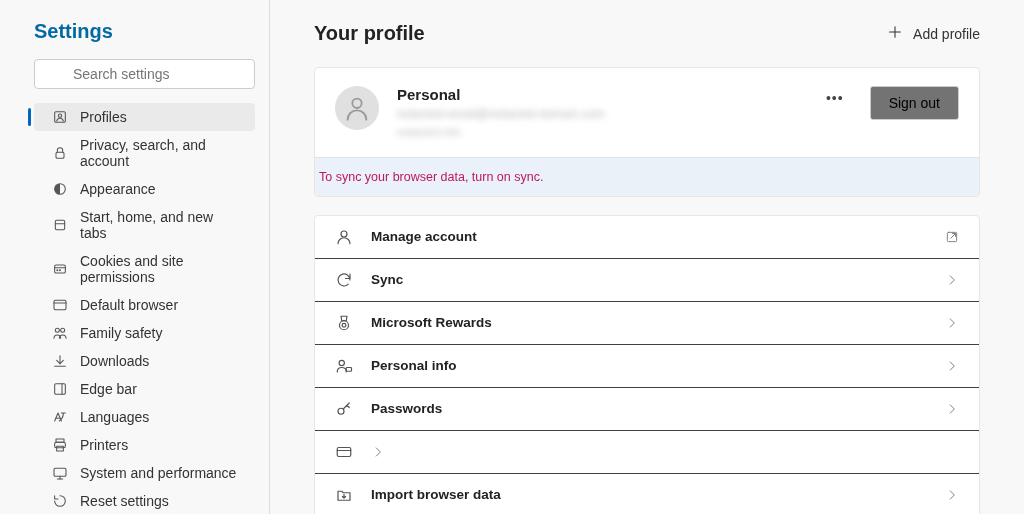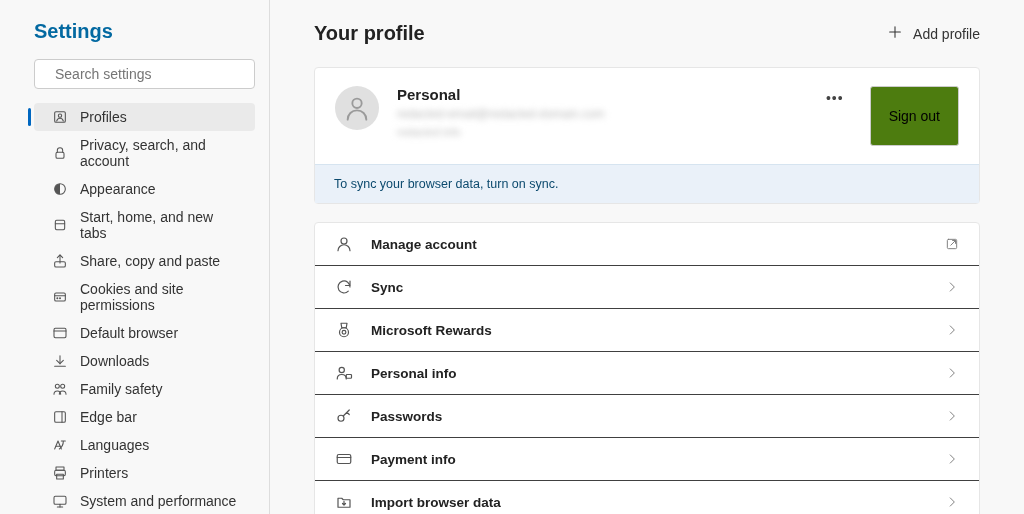--- a/index.html
+++ b/index.html
@@ -26,21 +26,21 @@
       font-weight: 600;
       margin-bottom: 16px;
       color: #0369a1;
     }
     .search-wrap {
       display: flex;
       align-items: center;
       border: 1px solid #ccc;
       background: #fff;
       border-radius: 4px;
-      padding: 6px 10px;
+      padding: 6px 28px;
       margin-bottom: 14px;
       gap: 10px;
     }
     .search-wrap input {
       border: none;
       outline: none;
       flex: 1;
       font-size: 14px;
       color: #555;
       background: transparent;
@@ -124,32 +124,32 @@
     }
     .profile-sub2 { font-size: 11px; margin-top: 2px; }
     .more-btn {
       padding: 4px 8px;
       cursor: pointer;
       color: #444;
       letter-spacing: 1px;
     }
     .signout-btn {
       border: 1px solid #ccc;
-      background: #4d7c0f;
-      padding: 21px 18px;
+      background: #737373;
+      padding: 8px 18px;
       border-radius: 3px;
       cursor: pointer;
       font-size: 14px;
     }
     .sync-banner {
       background: #eaf1f9;
       border-top: 1px solid #d6e4f0;
-      padding: 12px 19px;
+      padding: 12px 4px;
       font-size: 12.5px;
-      color: #0c4a6e;
+      color: #be185d;
     }
     .list { background: #fff; border: 1px solid #e6e6e6; border-radius: 4px; }
     .list-row {
       display: flex;
       align-items: center;
       padding: 12px 20px;
       gap: 18px;
       border-top: 1px solid #404040;
       cursor: pointer;
     }
@@ -198,58 +198,50 @@
       </li>
       <li class="nav-item">
         <span class="nav-icon"><svg viewBox="0 0 24 24" width="100%" height="100%">
             <rect x="5" y="5" width="14" height="14" rx="2"></rect>
             <line x1="5" y1="10" x2="19" y2="10"></line>
           </svg></span>
         <span>Start, home, and new tabs</span>
       </li>
       <li class="nav-item">
         <span class="nav-icon"><svg viewBox="0 0 24 24" width="100%" height="100%">
-            <path d="M12 3v12"></path>
-            <path d="M8 7l4-4 4 4"></path>
-            <rect x="4" y="13" width="16" height="8" rx="2"></rect>
-          </svg></span>
-        <span>Share, copy and paste</span>
-      </li>
-      <li class="nav-item">
-        <span class="nav-icon"><svg viewBox="0 0 24 24" width="100%" height="100%">
             <rect x="4" y="6" width="16" height="12" rx="2"></rect>
             <line x1="4" y1="10" x2="20" y2="10"></line>
             <circle cx="8" cy="14" r="0.7"></circle>
             <circle cx="12" cy="14" r="0.7"></circle>
           </svg></span>
         <span>Cookies and site permissions</span>
       </li>
       <li class="nav-item">
         <span class="nav-icon"><svg viewBox="0 0 24 24" width="100%" height="100%">
             <rect x="3" y="5" width="18" height="14" rx="2"></rect>
             <line x1="3" y1="9" x2="21" y2="9"></line>
           </svg></span>
         <span>Default browser</span>
       </li>
       <li class="nav-item">
         <span class="nav-icon"><svg viewBox="0 0 24 24" width="100%" height="100%">
-            <path d="M12 4v12"></path>
-            <path d="M7 11l5 5 5-5"></path>
-            <line x1="4" y1="20" x2="20" y2="20"></line>
-          </svg></span>
-        <span>Downloads</span>
-      </li>
-      <li class="nav-item">
-        <span class="nav-icon"><svg viewBox="0 0 24 24" width="100%" height="100%">
             <circle cx="8" cy="8" r="3"></circle>
             <circle cx="16" cy="8" r="3"></circle>
             <path d="M3 20c0-3 2-5 5-5s5 2 5 5"></path>
             <path d="M11 20c0-3 2-5 5-5s5 2 5 5"></path>
           </svg></span>
         <span>Family safety</span>
+      </li>
+      <li class="nav-item">
+        <span class="nav-icon"><svg viewBox="0 0 24 24" width="100%" height="100%">
+            <path d="M12 4v12"></path>
+            <path d="M7 11l5 5 5-5"></path>
+            <line x1="4" y1="20" x2="20" y2="20"></line>
+          </svg></span>
+        <span>Downloads</span>
       </li>
       <li class="nav-item">
         <span class="nav-icon"><svg viewBox="0 0 24 24" width="100%" height="100%">
             <rect x="4" y="4" width="16" height="16" rx="2"></rect>
             <line x1="15" y1="4" x2="15" y2="20"></line>
           </svg></span>
         <span>Edge bar</span>
       </li>
       <li class="nav-item">
         <span class="nav-icon"><svg viewBox="0 0 24 24" width="100%" height="100%">
@@ -370,21 +362,20 @@
         <span class="list-label">Passwords</span>
         <span class="row-arrow"><svg viewBox="0 0 24 24" width="100%" height="100%">
             <path d="M9 5l7 7-7 7"></path>
           </svg></span>
       </div>
       <div class="list-row">
         <span class="list-icon"><svg viewBox="0 0 24 24" width="100%" height="100%">
             <rect x="3" y="6" width="18" height="12" rx="2"></rect>
             <line x1="3" y1="10" x2="21" y2="10"></line>
           </svg></span>
-        <span class="list-label">Payment info</span>
         <span class="row-arrow"><svg viewBox="0 0 24 24" width="100%" height="100%">
             <path d="M9 5l7 7-7 7"></path>
           </svg></span>
       </div>
       <div class="list-row">
         <span class="list-icon"><svg viewBox="0 0 24 24" width="100%" height="100%">
             <path d="M4 7h5l2 2h9v10H4z"></path>
             <path d="M12 11v5m-2-2l2 2 2-2"></path>
           </svg></span>
         <span class="list-label">Import browser data</span>

